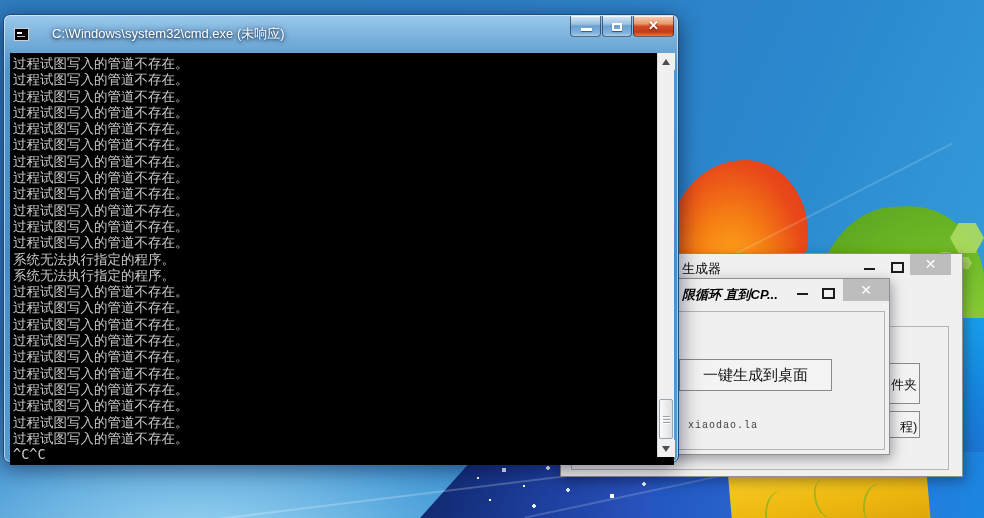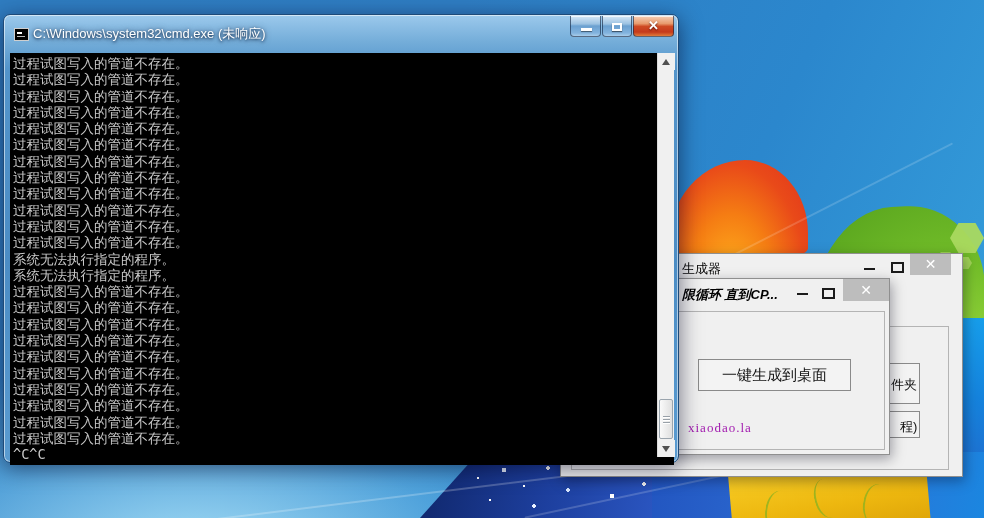--- a/index.html
+++ b/index.html
@@ -74,29 +74,29 @@
   #gen-group { left:10px; top:72px; width:378px; height:144px; }
   #gen-folder-btn { left:292px; top:109px; width:67px; height:41px; font-size:13px; text-align:right; padding:12px 2px 0 0; }
   #gen-help-btn { left:292px; top:157px; width:67px; height:27px; font-size:13px; }
   #gen-help-btn span { display:inline-block; margin-left:46px; margin-top:6px; white-space:nowrap; }
 
   #loop-title { left:13px; top:7px; font-weight:bold;font-style:italic; }
   #loop-min { left:128px; top:14px; }
   #loop-max { left:153px; top:9px; }
   #loop-close { left:174px; width:46px; height:22px; line-height:22px; }
   #loop-group { left:5px; top:32px; width:211px; height:139px; }
-  #loop-gen-btn { left:29px; top:80px; width:153px; height:32px; font-size:15px; text-align:center; line-height:30px; cursor:default; }
-  #loop-site { left:19px; top:141px; font-family:Liberation Serif, serif; font-size:13px; color:#a21caf; letter-spacing:1px; }
+  #loop-gen-btn { left:10px; top:80px; width:153px; height:32px; font-size:15px; text-align:center; line-height:30px; cursor:default; }
+  #loop-site { left:19px; top:141px; font-family:Liberation Mono, monospace; font-size:10px; color:#404040; letter-spacing:1px; }
 
   
   #console-win { left:3px; top:14px; width:676px; height:449px; z-index:30;
     border:1px solid #1e4a78; border-radius:7px;
     background:linear-gradient(180deg,#9cc9ec 0%,#74add9 6%,#5394ca 12%,#4b8cc4 55%,#5a9bd0 100%);
     box-shadow:inset 0 0 0 1px rgba(255,255,255,.55), 0 5px 22px rgba(0,0,30,.55); }
-  #console-titlerow { position:absolute; left:10px; top:11px; height:16px; display:flex; align-items:center; gap:4px; }
+  #console-titlerow { position:absolute; left:10px; top:11px; height:16px; display:flex; align-items:center; gap:23px; }
   .cmd-icon { width:15px; height:13px; background:#000; border:1px solid #cfcfcf; position:relative; flex:0 0 auto; }
   .cmd-icon::before { content:""; position:absolute; left:2px; top:3px; width:5px; height:2px; background:#fff; }
   .cmd-icon::after { content:""; position:absolute; left:2px; top:7px; width:8px; height:1px; background:#bbb; }
   #console-title { font-size:13px; color:#fff; text-shadow:0 1px 3px rgba(0,20,50,.9), 0 0 6px rgba(0,20,50,.6); white-space:nowrap; }
   .cap-btn { position:absolute; top:1px; height:21px; border:1px solid rgba(20,40,70,.65);
     border-top:none; border-radius:0 0 4px 4px;
     background:linear-gradient(180deg,#d6e8f7 0%,#9cc2e2 40%,#6ba0d0 50%,#82b3de 85%,#a9cdea 100%);
     box-shadow:inset 0 1px 0 rgba(255,255,255,.7); }
   #btn-min { left:566px; width:31px; }
   #btn-max { left:598px; width:30px; }

